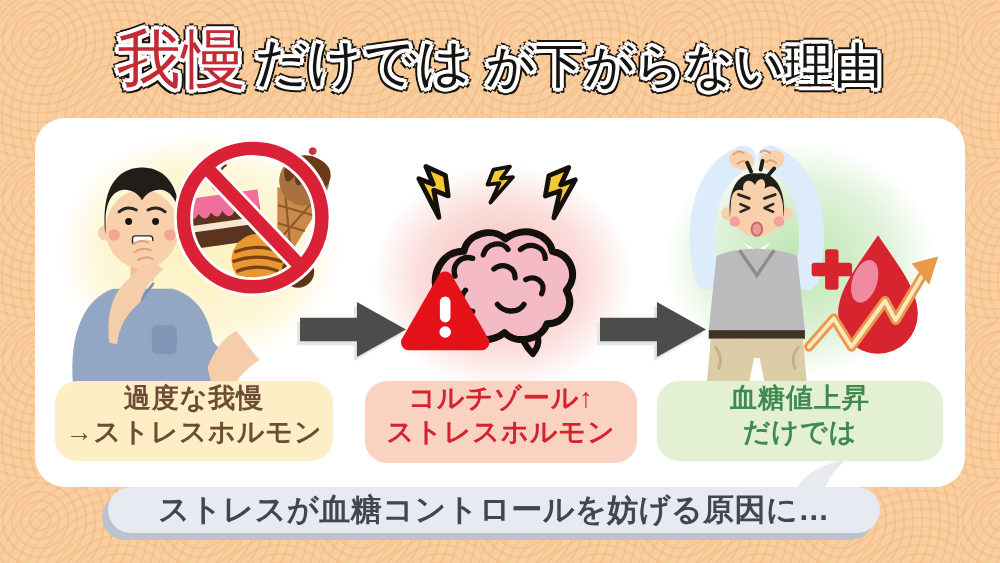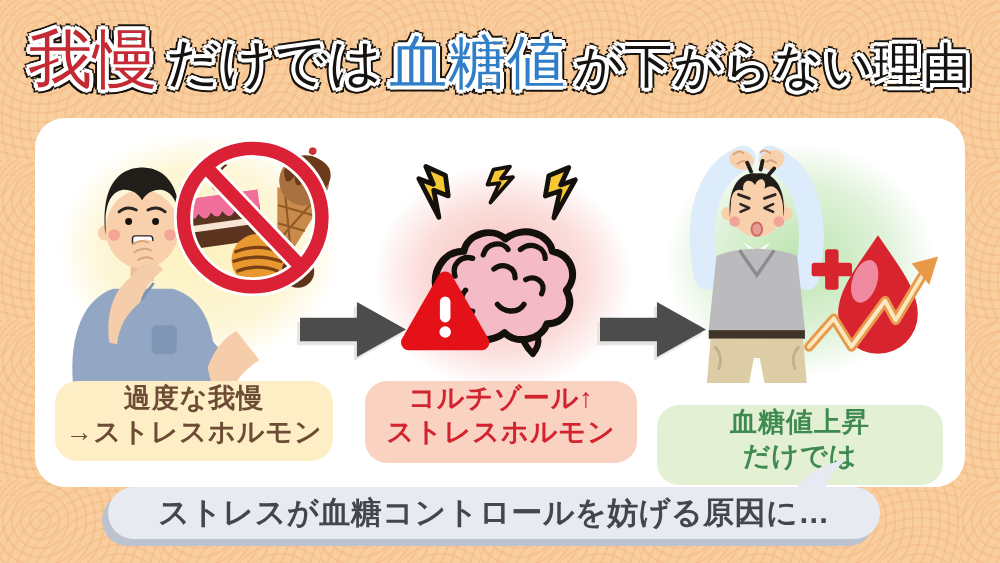--- a/index.html
+++ b/index.html
@@ -46,40 +46,39 @@
   .flow-arrow svg{filter:drop-shadow(-3px 4px 0 #e6e6e2);}
   
   .label{
     position:absolute;top:263px;z-index:3;border-radius:22px;
     display:flex;flex-direction:column;justify-content:flex-start;align-items:center;
     font-weight:800;text-align:center;line-height:34px;font-size:27px;
     letter-spacing:1px;
   }
   .label-1{left:20px;width:278px;height:80px;background:#fdeec6;color:#6d4c35;}
   .label-2{left:330px;width:272px;height:82px;background:#f9d2c2;color:#d2232e;}
-  .label-3{left:622px;width:286px;height:80px;background:#e4f0d3;color:#3e8a50;margin-top:24px;}
+  .label-3{left:622px;width:286px;height:80px;background:#e4f0d3;color:#3e8a50;}
   
   .bubble{
-    position:absolute;left:108px;top:487px;width:772px;height:52px;z-index:5;
+    position:absolute;left:108px;top:487px;width:772px;height:46px;z-index:5;
     background:#e7eaf1;border-radius:30px;
     box-shadow:-6px 7px 0 #bcc3cf;
     display:flex;align-items:center;justify-content:center;
     font-size:31px;font-weight:800;color:#42474d;letter-spacing:.5px;
   }
   .bubble-tail{position:absolute;left:778px;top:458px;width:72px;height:44px;z-index:4;}
 </style>
 </head>
 <body>
 
 <div id="stage">
 
   <div class="title-row">
     <span class="t-red">我慢</span>
     <span class="t-mid">だけでは</span>
-    <span class="t-blue">血糖値</span>
     <span class="t-end">が下がらない理由</span>
   </div>
 
   <div class="card">
 
     <div class="panel p1">
       <svg viewBox="0 0 290 260">
         <defs>
           <radialGradient id="gY" cx="50%" cy="50%" r="50%">
             <stop offset="0%" stop-color="#fcf0b8" stop-opacity=".95"></stop>

